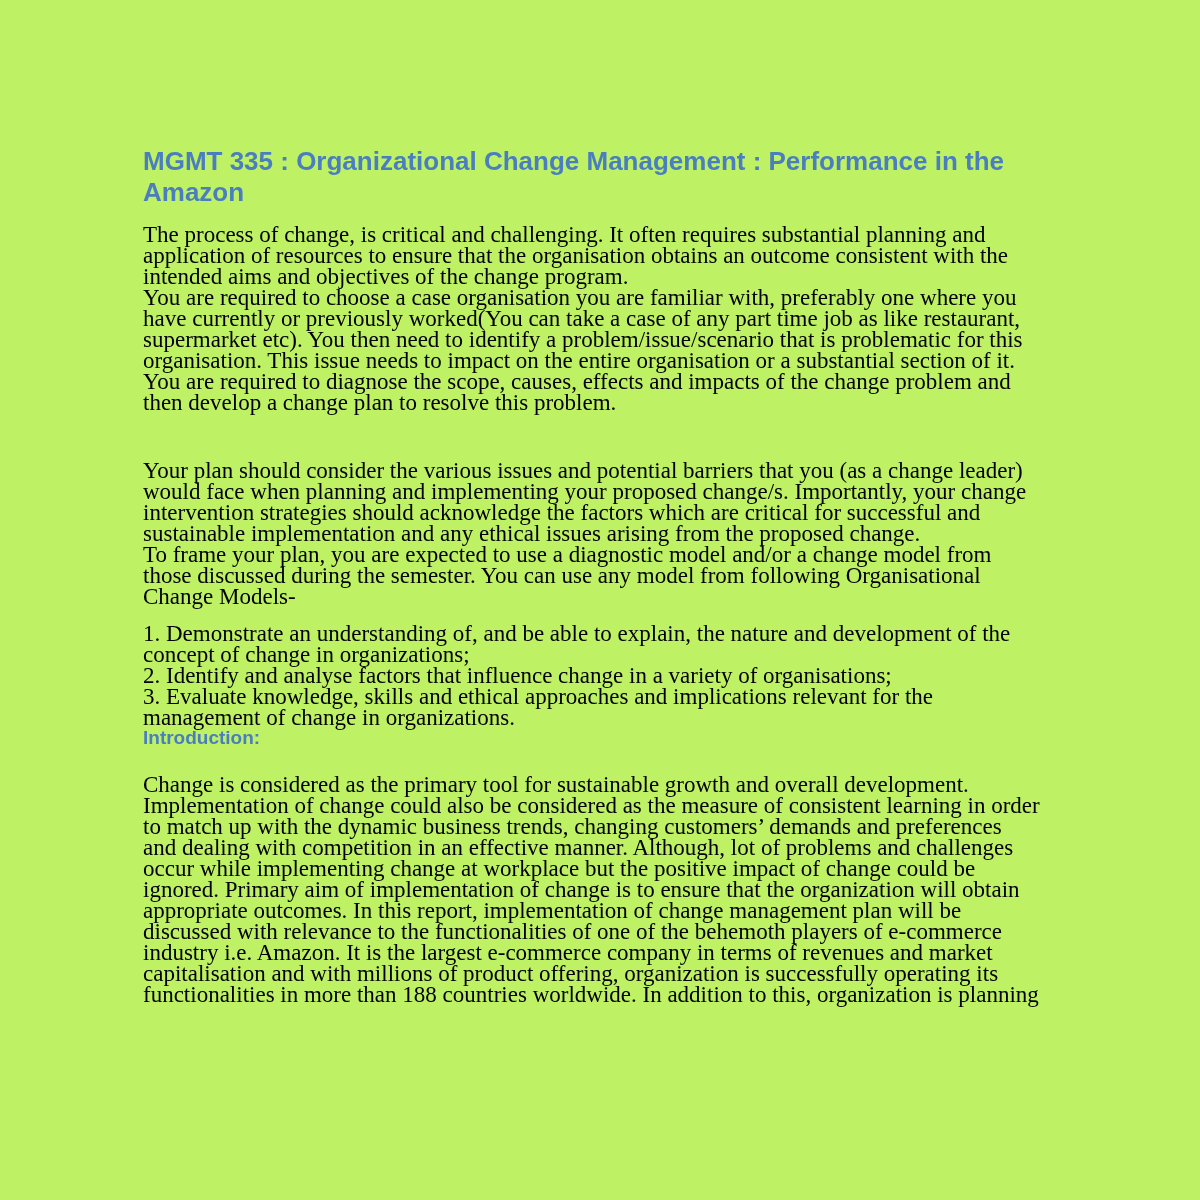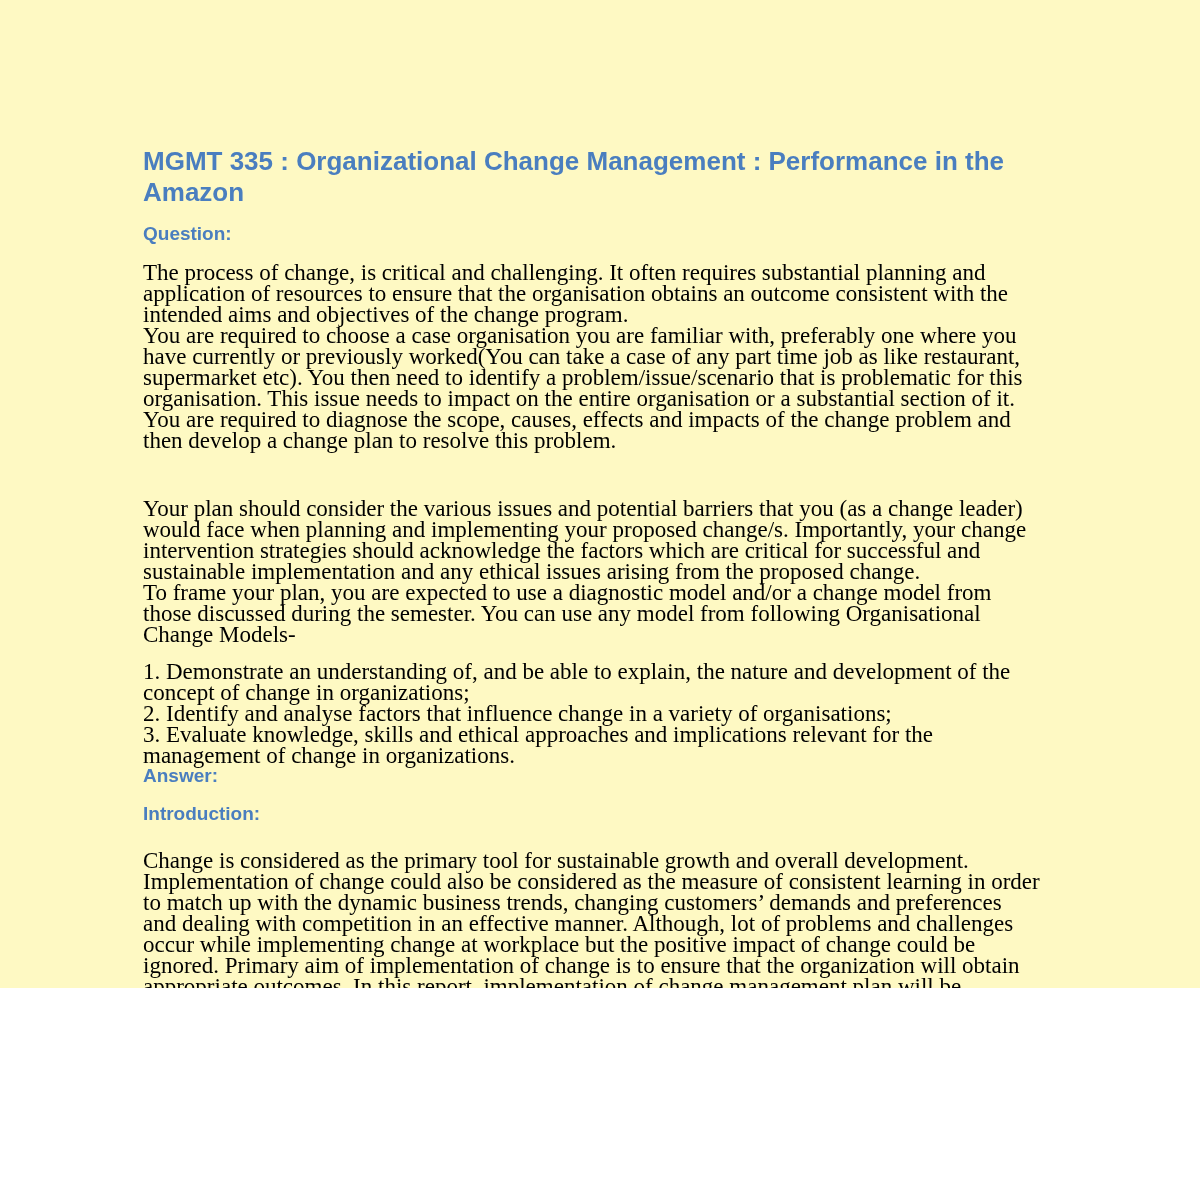--- a/index.html
+++ b/index.html
@@ -3,22 +3,22 @@
 <meta charset="utf-8">
 <style>
   html, body {
     margin: 0;
     padding: 0;
     background: #FFFFFF;
   }
   .page {
     position: relative;
     width: 1200px;
-    height: 988px;
-    background: #fef9c3;
+    height: 1200px;
+    background: #bef264;
     overflow: hidden;
   }
   .content {
     position: absolute;
     left: 143px;
     top: 146px;
     width: 918px;
   }
   .doc-title {
     font-family: "Liberation Sans", sans-serif;
@@ -54,21 +54,20 @@
   .intro-paragraph { margin-bottom: 16px; }
 </style>
 </head>
 <body>
 
 <div class="page">
   <div class="content">
 
     <h1 class="doc-title"><span>MGMT 335 : Organizational Change Management : Performance in the</span><br><span>Amazon</span></h1>
 
-    <h2 class="section-heading question-heading">Question:</h2>
 
     <div class="body-text question-block-1">The process of change, is critical and challenging. It often requires substantial planning and
 application of resources to ensure that the organisation obtains an outcome consistent with the
 intended aims and objectives of the change program.
 You are required to choose a case organisation you are familiar with, preferably one where you
 have currently or previously worked(You can take a case of any part time job as like restaurant,
 supermarket etc). You then need to identify a problem/issue/scenario that is problematic for this
 organisation. This issue needs to impact on the entire organisation or a substantial section of it.
 You are required to diagnose the scope, causes, effects and impacts of the change problem and
 then develop a change plan to resolve this problem.</div>
@@ -80,21 +79,20 @@
 To frame your plan, you are expected to use a diagnostic model and/or a change model from
 those discussed during the semester. You can use any model from following Organisational
 Change Models-</div>
 
     <div class="body-text models-list">1. Demonstrate an understanding of, and be able to explain, the nature and development of the
 concept of change in organizations;
 2. Identify and analyse factors that influence change in a variety of organisations;
 3. Evaluate knowledge, skills and ethical approaches and implications relevant for the
 management of change in organizations.</div>
 
-    <h2 class="section-heading answer-heading">Answer:</h2>
 
     <h2 class="section-heading introduction-heading">Introduction:</h2>
 
     <div class="body-text intro-paragraph">Change is considered as the primary tool for sustainable growth and overall development.
 Implementation of change could also be considered as the measure of consistent learning in order
 to match up with the dynamic business trends, changing customers’ demands and preferences
 and dealing with competition in an effective manner. Although, lot of problems and challenges
 occur while implementing change at workplace but the positive impact of change could be
 ignored. Primary aim of implementation of change is to ensure that the organization will obtain
 appropriate outcomes. In this report, implementation of change management plan will be

